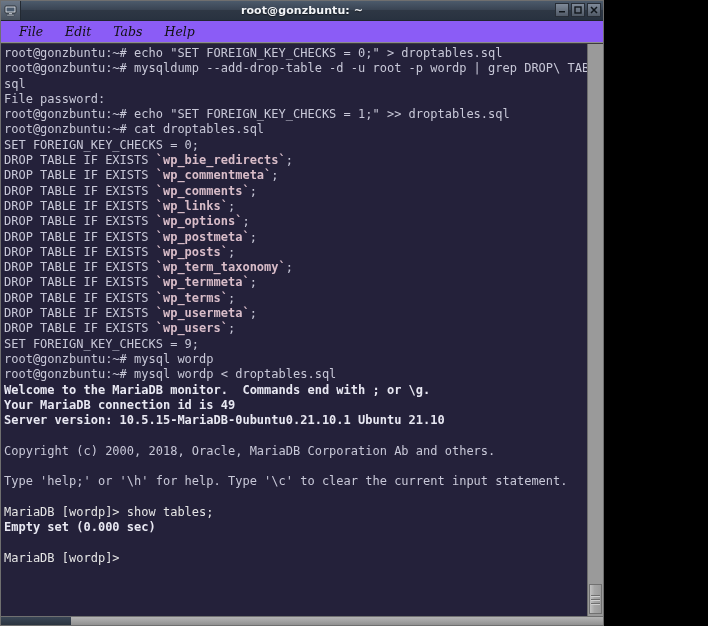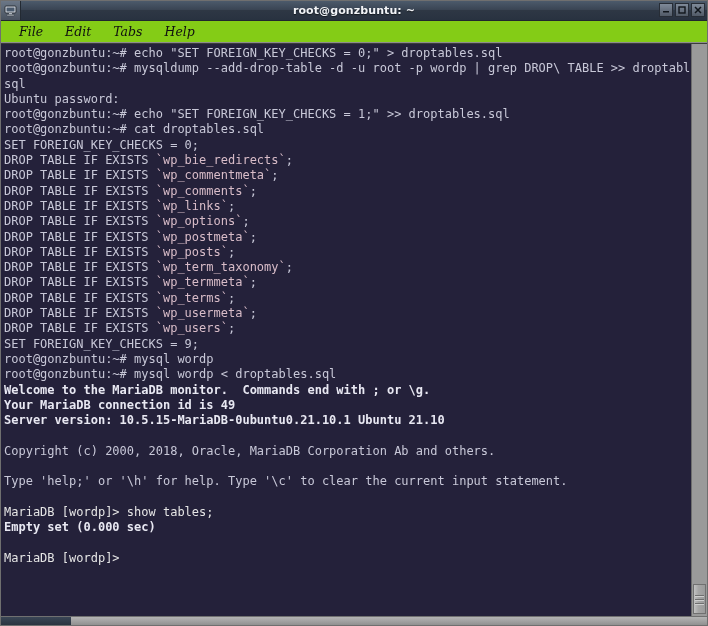--- a/index.html
+++ b/index.html
@@ -9,21 +9,21 @@
   }
   body {
     width: 708px;
     height: 626px;
     overflow: hidden;
     font-family: "DejaVu Sans Mono", monospace;
   }
 
   
   .window {
-    width: 708px;
+    width: 604px;
     height: 626px;
     box-sizing: border-box;
     background: #a8a8a8;
     display: flex;
     flex-direction: column;
     border: 1px solid #6f6f6f;
   }
 
   
   .titlebar {
@@ -79,21 +79,21 @@
     line-height: 1;
     box-sizing: border-box;
     cursor: pointer;
   }
   .tbtn svg { display: block; }
 
   
   .menubar {
     height: 22px;
     flex: 0 0 22px;
-    background: #84cc16;
+    background: #8b5cf6;
     border-bottom: 1px solid #8d8d8d;
     display: flex;
     align-items: center;
     padding-left: 8px;
     box-sizing: border-box;
   }
   .menu-item {
     font-family: "DejaVu Serif", serif;
     font-style: italic;
     font-size: 12.5px;
@@ -126,21 +126,21 @@
     white-space: pre;
     letter-spacing: 0px;
   }
   .line.bold {
     font-weight: bold;
     color: #e8e8f2;
   }
   .line.dim {
     color: #e5e5e5;
   }
-  .tbl { color: #d8bcc8; }
+  .tbl { color: #d8bcc8; font-weight: bold; }
   .blank { height: 15.3px; }
 
   
   .scrollbar {
     flex: 0 0 16px;
     width: 16px;
     background: #9a9a9a;
     border-left: 1px solid #6d6d6d;
     position: relative;
     box-sizing: border-box;
@@ -221,21 +221,21 @@
     <div class="menu-item">Edit</div>
     <div class="menu-item">Tabs</div>
     <div class="menu-item">Help</div>
   </div>
 
   <div class="term-wrap">
     <div class="terminal" id="terminal-output">
         <div class="line">root@gonzbuntu:~# echo "SET FOREIGN_KEY_CHECKS = 0;" &gt; droptables.sql</div>
         <div class="line">root@gonzbuntu:~# mysqldump --add-drop-table -d -u root -p wordp | grep DROP\ TABLE &gt;&gt; droptables.</div>
         <div class="line">sql</div>
-        <div class="line">Ubuntu password:</div>
+        <div class="line">File password:</div>
         <div class="line">root@gonzbuntu:~# echo "SET FOREIGN_KEY_CHECKS = 1;" &gt;&gt; droptables.sql</div>
         <div class="line">root@gonzbuntu:~# cat droptables.sql</div>
         <div class="line">SET FOREIGN_KEY_CHECKS = 0;</div>
         <div class="line"><span>DROP TABLE IF EXISTS </span><span class="tbl">`wp_bie_redirects`</span><span>;</span></div>
         <div class="line"><span>DROP TABLE IF EXISTS </span><span class="tbl">`wp_commentmeta`</span><span>;</span></div>
         <div class="line"><span>DROP TABLE IF EXISTS </span><span class="tbl">`wp_comments`</span><span>;</span></div>
         <div class="line"><span>DROP TABLE IF EXISTS </span><span class="tbl">`wp_links`</span><span>;</span></div>
         <div class="line"><span>DROP TABLE IF EXISTS </span><span class="tbl">`wp_options`</span><span>;</span></div>
         <div class="line"><span>DROP TABLE IF EXISTS </span><span class="tbl">`wp_postmeta`</span><span>;</span></div>
         <div class="line"><span>DROP TABLE IF EXISTS </span><span class="tbl">`wp_posts`</span><span>;</span></div>

